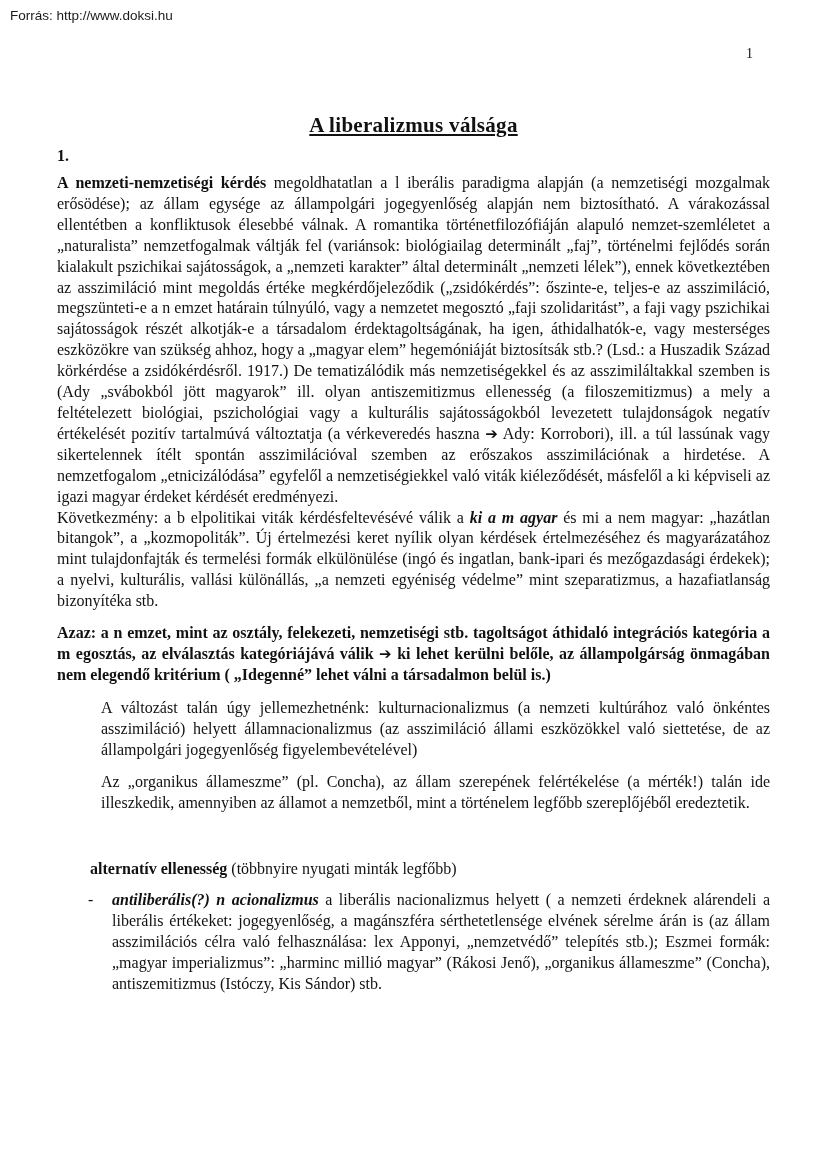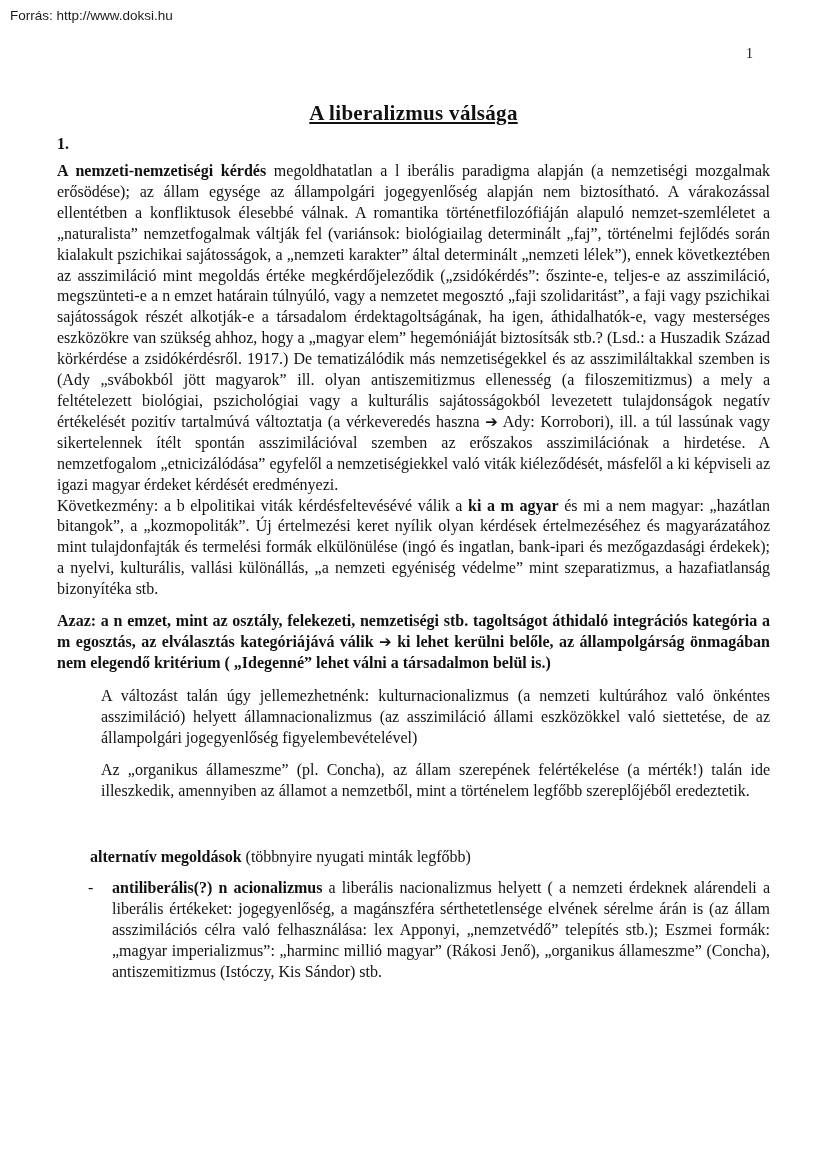--- a/index.html
+++ b/index.html
@@ -25,21 +25,21 @@
   }
   .page-number {
     position: absolute;
     top: 46px;
     right: 74px;
     font-size: 14px;
   }
   .content {
     position: absolute;
     left: 57px;
-    top: 4px;
+    top: 16px;
     width: 713px;
   }
   .doc-title {
     margin-top: 97px;
     text-align: center;
     font-size: 21px;
     font-weight: bold;
     text-decoration: underline;
     letter-spacing: 0.3px;
   }
@@ -81,21 +81,21 @@
     font-size: 16px;
     line-height: 20.9px;
     text-align: justify;
   }
   .bullet-marker {
     position: absolute;
     left: 31px;
     top: 0;
   }
   .bold { font-weight: bold; }
-  .bold-italic { font-weight: bold; }
+  .bold-italic { font-weight: bold; font-style: italic; }
   .arrow {
     font-family: "DejaVu Sans", sans-serif;
     font-weight: bold;
     font-size: 15px;
   }
 </style>
 </head>
 <body>
 
 <div class="source-header">Forrás: http://www.doksi.hu</div>
@@ -111,17 +111,17 @@
   <div class="para p-main"><span class="bold">A nemzeti-nemzetiségi kérdés</span><span> megoldhatatlan a l iberális paradigma alapján (a nemzetiségi mozgalmak erősödése); az állam egysége az állampolgári jogegyenlőség alapján nem biztosítható. A várakozással ellentétben a konfliktusok élesebbé válnak. A romantika történetfilozófiáján alapuló nemzet-szemléletet a „naturalista” nemzetfogalmak váltják fel (variánsok: biológiailag determinált „faj”, történelmi fejlődés során kialakult pszichikai sajátosságok, a „nemzeti karakter” által determinált „nemzeti lélek”), ennek következtében az asszimiláció mint megoldás értéke megkérdőjeleződik („zsidókérdés”: őszinte-e, teljes-e az asszimiláció, megszünteti-e a n emzet határain túlnyúló, vagy a nemzetet megosztó „faji szolidaritást”, a faji vagy pszichikai sajátosságok részét alkotják-e a társadalom érdektagoltságának, ha igen, áthidalhatók-e, vagy mesterséges eszközökre van szükség ahhoz, hogy a „magyar elem” hegemóniáját biztosítsák stb.? (Lsd.: a Huszadik Század körkérdése a zsidókérdésről. 1917.) De tematizálódik más nemzetiségekkel és az asszimiláltakkal szemben is (Ady „svábokból jött magyarok” ill. olyan antiszemitizmus ellenesség (a filoszemitizmus) a mely a feltételezett biológiai, pszichológiai vagy a kulturális sajátosságokból levezetett tulajdonságok negatív értékelését pozitív tartalmúvá változtatja (a vérkeveredés haszna </span><span class="arrow">➔</span><span> Ady: Korrobori), ill. a túl lassúnak vagy sikertelennek ítélt spontán asszimilációval szemben az erőszakos asszimilációnak a hirdetése. A nemzetfogalom „etnicizálódása” egyfelől a nemzetiségiekkel való viták kiéleződését, másfelől a ki képviseli az igazi magyar érdeket kérdését eredményezi.</span></div>
 
   <div class="para p-conseq"><span>Következmény: a b elpolitikai viták kérdésfeltevésévé válik a </span><span class="bold-italic">ki a m agyar</span><span> és mi a nem magyar: „hazátlan bitangok”, a „kozmopoliták”. Új értelmezési keret nyílik olyan kérdések értelmezéséhez és magyarázatához mint tulajdonfajták és termelési formák elkülönülése (ingó és ingatlan, bank-ipari és mezőgazdasági érdekek); a nyelvi, kulturális, vallási különállás, „a nemzeti egyéniség védelme” mint szeparatizmus, a hazafiatlanság bizonyítéka stb.</span></div>
 
   <div class="para p-azaz"><span>Azaz: a n emzet, mint az osztály, felekezeti, nemzetiségi stb. tagoltságot áthidaló integrációs kategória a m egosztás, az elválasztás kategóriájává válik </span><span class="arrow">➔</span><span> ki lehet kerülni belőle, az állampolgárság önmagában nem elegendő kritérium ( „Idegenné” lehet válni a társadalmon belül is.)</span></div>
 
   <div class="para p-indent">A változást talán úgy jellemezhetnénk: kulturnacionalizmus (a nemzeti kultúrához való önkéntes asszimiláció) helyett államnacionalizmus (az asszimiláció állami eszközökkel való siettetése, de az állampolgári jogegyenlőség figyelembevételével)</div>
 
   <div class="para p-indent">Az „organikus állameszme” (pl. Concha), az állam szerepének felértékelése (a mérték!) talán ide illeszkedik, amennyiben az államot a nemzetből, mint a történelem legfőbb szereplőjéből eredeztetik.</div>
 
-  <div class="alt-heading"><span class="lead">alternatív megoldások</span><span> (többnyire nyugati minták legfőbb)</span></div>
+  <div class="alt-heading"><span class="lead">alternatív ellenesség</span><span> (többnyire nyugati minták legfőbb)</span></div>
 
   <div class="bullet-item"><span class="bullet-marker">-</span><span class="bold-italic">antiliberális(?)  n acionalizmus</span><span> a liberális nacionalizmus helyett ( a nemzeti érdeknek alárendeli a liberális értékeket: jogegyenlőség, a magánszféra sérthetetlensége elvének sérelme árán is (az állam asszimilációs célra való felhasználása: lex Apponyi, „nemzetvédő” telepítés stb.); Eszmei formák: „magyar imperializmus”: „harminc millió magyar” (Rákosi Jenő), „organikus állameszme” (Concha), antiszemitizmus (Istóczy, Kis Sándor) stb.</span></div>
 
 </div>
 
 </body></html>

